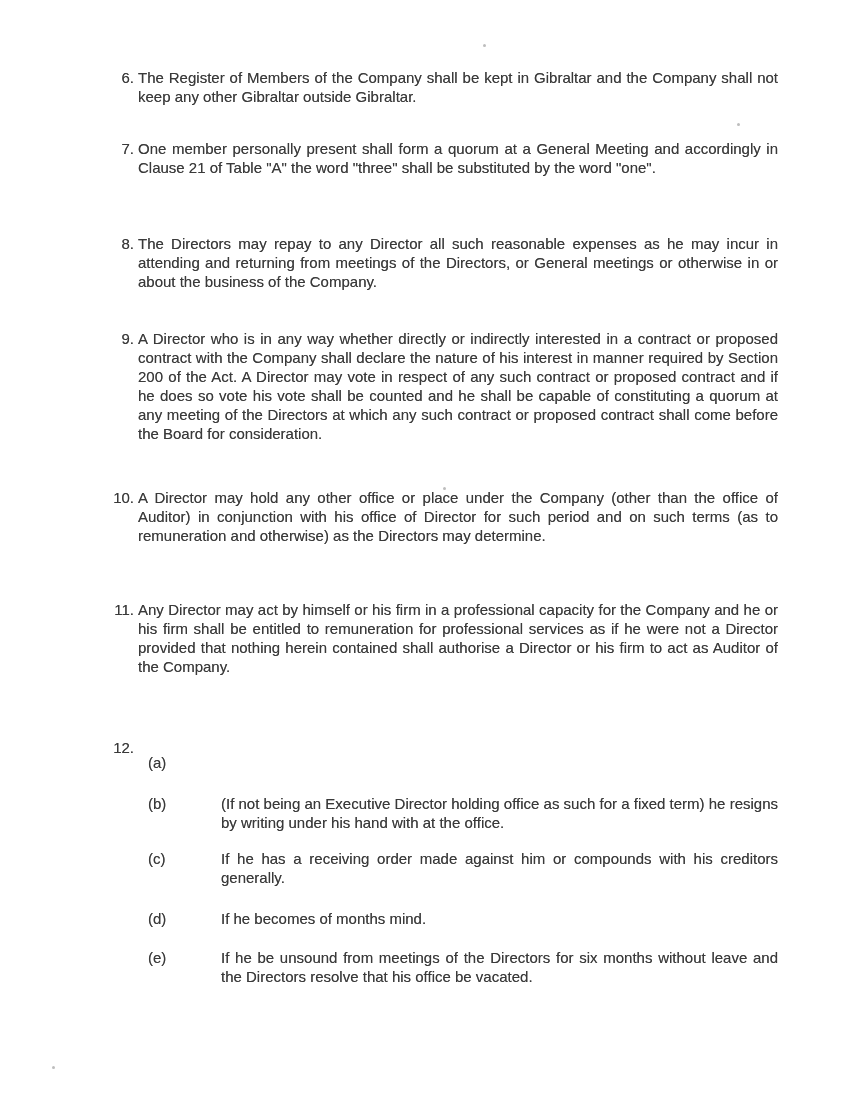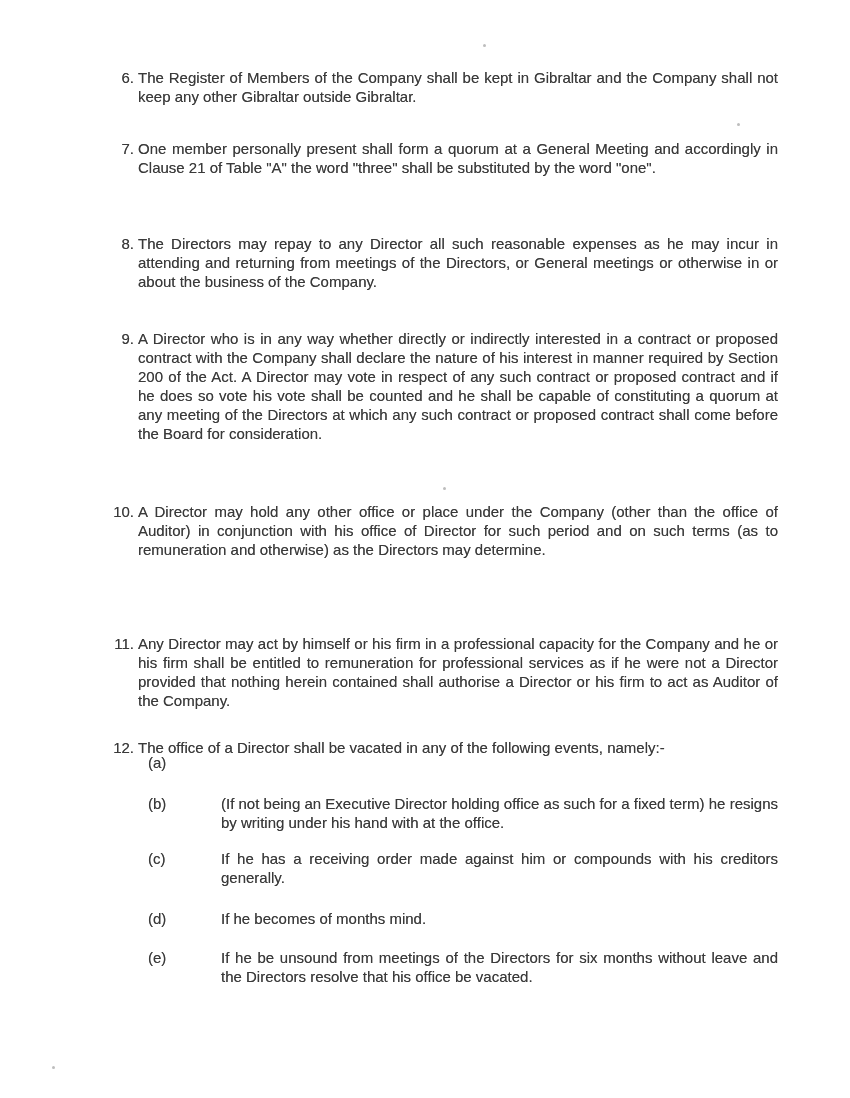--- a/index.html
+++ b/index.html
@@ -65,30 +65,30 @@
   </div>
 
   <div class="clause" style="top:234px">
     <span class="num">8.</span><span>The Directors may repay to any Director all such reasonable expenses as he may incur in attending and returning from meetings of the Directors, or General meetings or otherwise in or about the business of the Company.</span>
   </div>
 
   <div class="clause" style="top:329px">
     <span class="num">9.</span><span>A Director who is in any way whether directly or indirectly interested in a contract or proposed contract with the Company shall declare the nature of his interest in manner required by Section 200 of the Act.  A Director may vote in respect of any such contract or proposed contract and if he does so vote his vote shall be counted and he shall be capable of constituting a quorum at any meeting of the Directors at which any such contract or proposed contract shall come before the Board for consideration.</span>
   </div>
 
-  <div class="clause" style="top:502px">
+  <div class="clause" style="top:488px">
     <span class="num">10.</span><span>A Director may hold any other office or place under the Company (other than the office of Auditor) in conjunction with his office of Director for such period and on such terms (as to remuneration and otherwise) as the Directors may determine.</span>
   </div>
 
-  <div class="clause" style="top:634px">
+  <div class="clause" style="top:600px">
     <span class="num">11.</span><span>Any Director may act by himself or his firm in a professional capacity for the Company and he or his firm shall be entitled to remuneration for professional services as if he were not a Director provided that nothing herein contained shall authorise a Director or his firm to act as Auditor of the Company.</span>
   </div>
 
   <div class="clause" style="top:738px">
-    <span class="num">12.</span><span>The office of a Director shall be vacated in any of the following events, namely:-</span>
+    <span class="num">12.</span>
   </div>
 
   <div class="sub" style="top:753px">
     <span class="label">(a)</span>
   </div>
 
   <div class="sub" style="top:794px">
     <span class="label">(b)</span><span>(If not being an Executive Director holding office as such for a fixed term) he resigns by writing under his hand with at the office.</span>
   </div>
 

